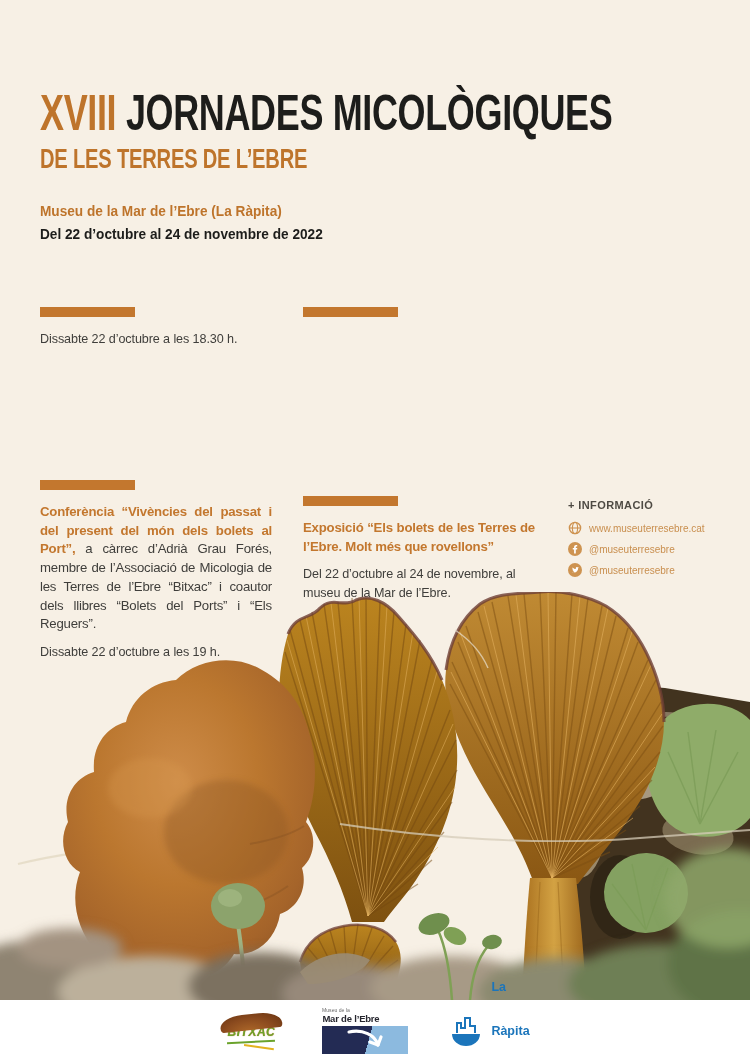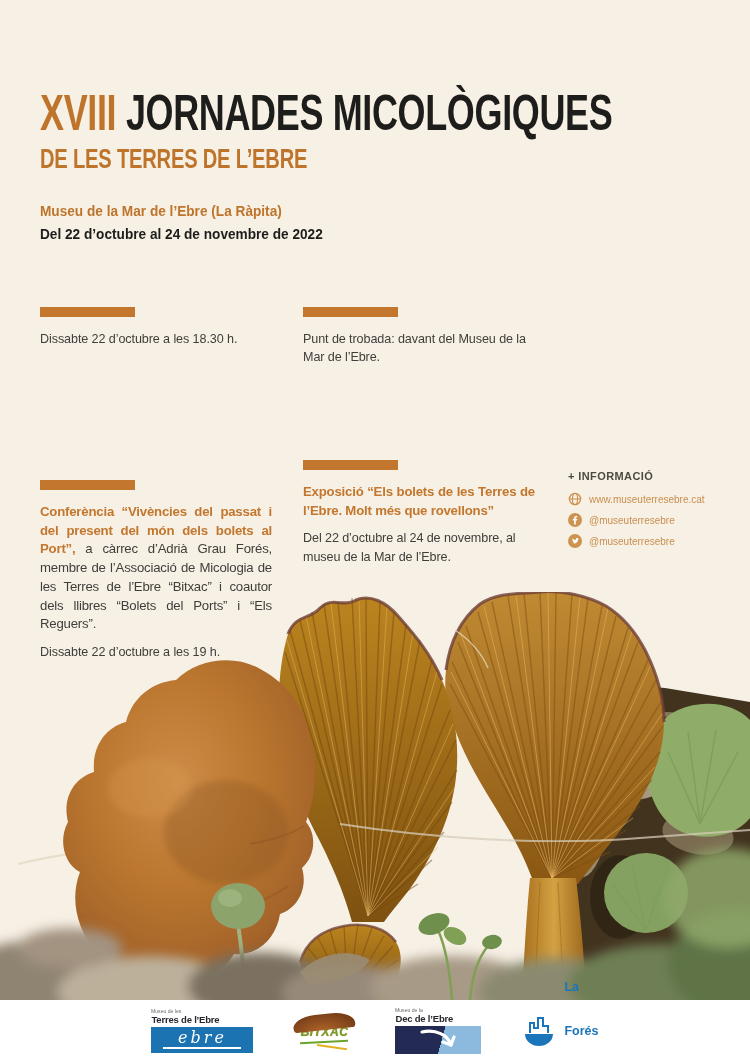--- a/index.html
+++ b/index.html
@@ -18,28 +18,28 @@
     color:#BE742B;transform:scaleX(.72);transform-origin:left top;letter-spacing:-.3px;}
   .venue{position:absolute;left:40px;top:202px;font-weight:bold;font-size:15.5px;color:#BE742B;
     white-space:nowrap;transform:scaleX(.88);transform-origin:left top;}
   .dates{position:absolute;left:40px;top:225px;font-weight:bold;font-size:15.5px;color:#1D1D1B;
     white-space:nowrap;transform:scaleX(.88);transform-origin:left top;}
   
   .event{position:absolute;width:232px;}
   .e0{left:40px;top:307px;}
   .e1{left:303px;top:307px;}
   .e2{left:40px;top:480px;}
-  .e3{left:303px;top:460px;}
+  .e3{left:303px;top:496px;}
   .bar{width:95px;height:10px;background:#C3772E;margin-bottom:13px;}
   .evt-p{margin:0 0 9px;text-align:justify;font-size:13.2px;line-height:1.42;letter-spacing:-.2px;}
   .hl{color:#C3772E;font-weight:bold;}
   .rest{color:#3F3E3B;}
   .detail{font-size:12.6px;color:#3F3E3B;line-height:1.45;letter-spacing:-.1px;}
   
-  .info{position:absolute;left:568px;top:470px;width:165px;}
+  .info{position:absolute;left:568px;top:499px;width:165px;}
   .info-h{font-size:11px;font-weight:bold;color:#4E4A43;letter-spacing:.4px;margin:0 0 10px;}
   .info-item{display:flex;align-items:center;gap:7px;margin-bottom:7px;}
   .info-item svg{flex:0 0 auto;display:block;}
   .info-text{font-size:10px;color:#C98F4F;white-space:nowrap;}
   
   .photo{position:absolute;left:0;top:592px;width:750px;height:408px;}
   
   .footer{position:absolute;left:0;top:1000px;width:750px;height:61px;background:#ffffff;
     display:flex;align-items:center;justify-content:center;gap:40px;}
   .lg{display:flex;flex-direction:column;line-height:1.05;}
@@ -76,21 +76,20 @@
 <div class="venue">Museu de la Mar de l’Ebre (La Ràpita)</div>
 <div class="dates">Del 22 d’octubre al 24 de novembre de 2022</div>
 
 <div class="event e0">
   <div class="bar"></div>
   <div class="detail">Dissabte 22 d’octubre a les 18.30 h.</div>
 </div>
 
 <div class="event e1">
   <div class="bar"></div>
-  <div class="detail">Punt de trobada: davant del Museu de la Mar de l’Ebre.</div>
 </div>
 
 <div class="event e2">
   <div class="bar"></div>
   <p class="evt-p"><span class="hl">Conferència “Vivències del passat i del present del món dels bolets al Port”,</span><span class="rest"> a càrrec d’Adrià Grau Forés, membre de l’Associació de Micologia de les Terres de l’Ebre “Bitxac” i coautor dels llibres “Bolets del Ports” i “Els Reguers”.</span></p>
   <div class="detail">Dissabte 22 d’octubre a les 19 h.</div>
 </div>
 
 <div class="event e3">
   <div class="bar"></div>
@@ -233,52 +232,44 @@
     <ellipse cx="434" cy="332" rx="16" ry="10" fill="#6F8F4D" transform="rotate(-20 434 332)"></ellipse>
     <ellipse cx="455" cy="344" rx="12" ry="8" fill="#7FA055" transform="rotate(28 455 344)"></ellipse>
     <ellipse cx="492" cy="350" rx="10" ry="7" fill="#6F8F4D" transform="rotate(-10 492 350)"></ellipse>
     <path d="M300,380 C320,360 350,356 370,368 C360,384 330,392 308,392 Z" fill="#9A8C74" opacity=".9"></path>
   </g>
 </svg>
 </div>
 
 <div class="footer">
 
-  <div class="lg">
-    <span class="lg-top">Museu de les</span>
-    <span class="lg-name">Terres de l’Ebre</span>
-    <div class="ebre-box">
-      <span class="ebre-script">ebre</span>
-      <span class="ebre-line"></span>
-    </div>
-  </div>
 
   <div class="lg bitxac">
     <div class="bitxac-cap"></div>
     <span class="bitxac-name">BITXAC</span>
     <span class="bitxac-l1"></span>
     <span class="bitxac-l2"></span>
   </div>
 
   <div class="lg">
     <span class="lg-top">Museu de la</span>
-    <span class="lg-name">Dec de l’Ebre</span>
+    <span class="lg-name">Mar de l’Ebre</span>
     <div class="mar-box">
       <svg width="56" height="24" viewBox="0 0 56 24">
         <path d="M12,4 C26,1 38,7 41,17" stroke="#fff" stroke-width="3.2" fill="none" stroke-linecap="round"></path>
         <path d="M41,17 l-8,-3 M41,17 l3,-8" stroke="#fff" stroke-width="3.2" fill="none" stroke-linecap="round"></path>
       </svg>
     </div>
   </div>
 
   <div class="lg rapita">
     <svg width="36" height="36" viewBox="0 0 36 36">
       <path d="M9,20 V10 h4 v5 h4 V5 h5 v8 h5 v7" stroke="#1B75BB" stroke-width="2" fill="none"></path>
       <path d="M4,21 h28 a14,12 0 0 1 -28,0 Z" fill="#1B75BB"></path>
     </svg>
     <div class="rapita-txt">
       <span class="rapita-name">La</span>
-      <span class="rapita-name">Forés</span>
+      <span class="rapita-name">Ràpita</span>
       <span class="rapita-sub">Cultura</span>
     </div>
   </div>
 
 </div>
 
 </body></html>

